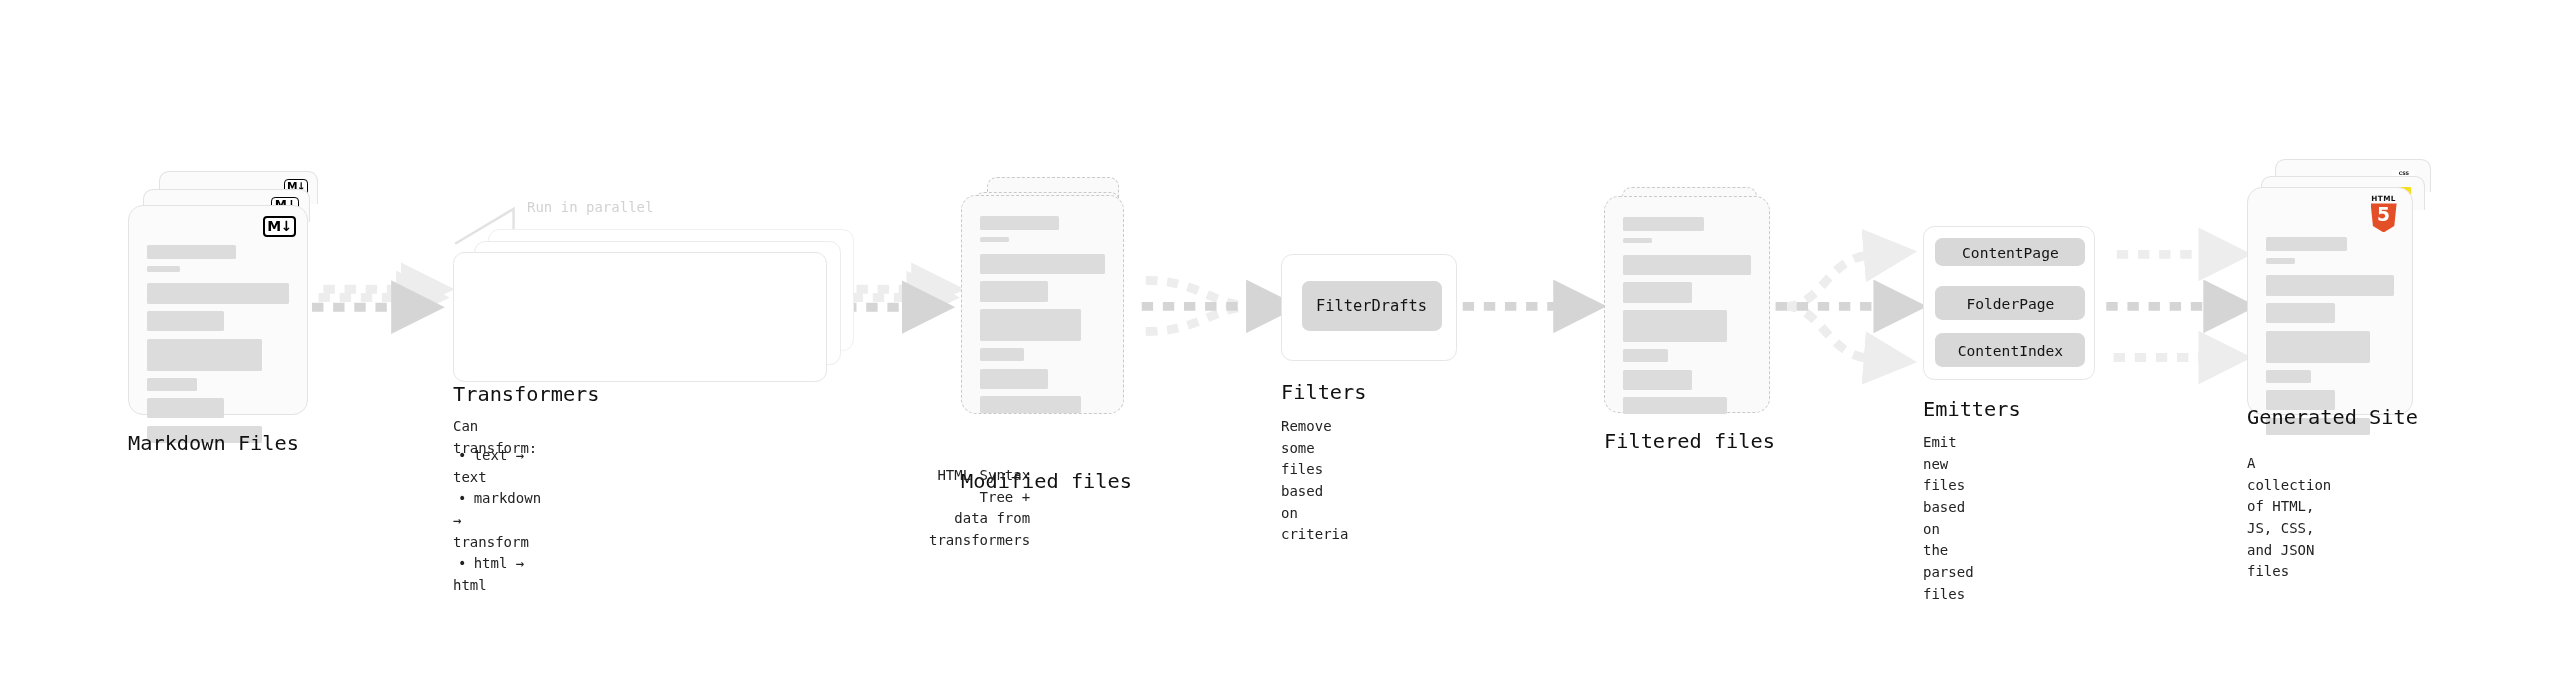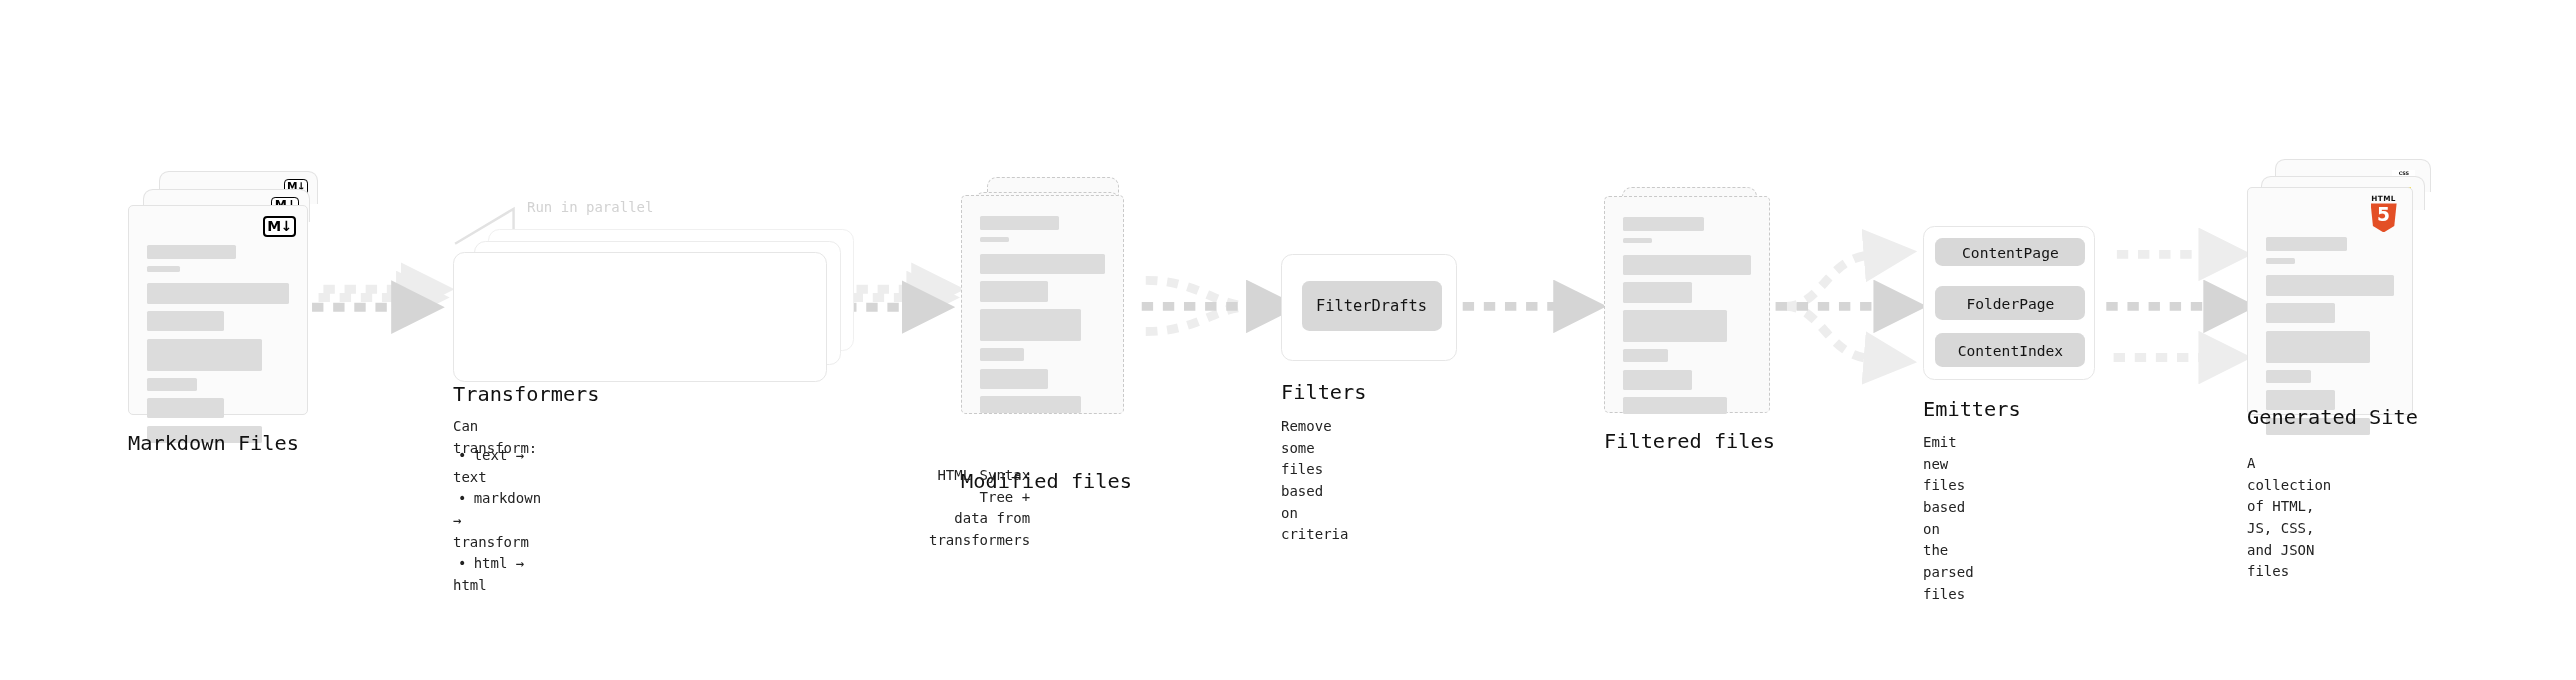--- a/index.html
+++ b/index.html
@@ -24,21 +24,21 @@
   .stage-col {
     position: absolute;
     top: 0;
   }
 
   
   .file-card {
     position: absolute;
     width: 180px;
     height: 236px;
-    border-radius: 5px;
+    border-radius: 15px;
     background: #fbfbfb;
     border: 1.6px solid #e3e3e3;
     box-sizing: border-box;
   }
   .file-card.dashed {
     border: 1.6px dashed #c9c9c9;
     background: #fafafa;
   }
   .file-card.back1 { opacity: 1; }
 

